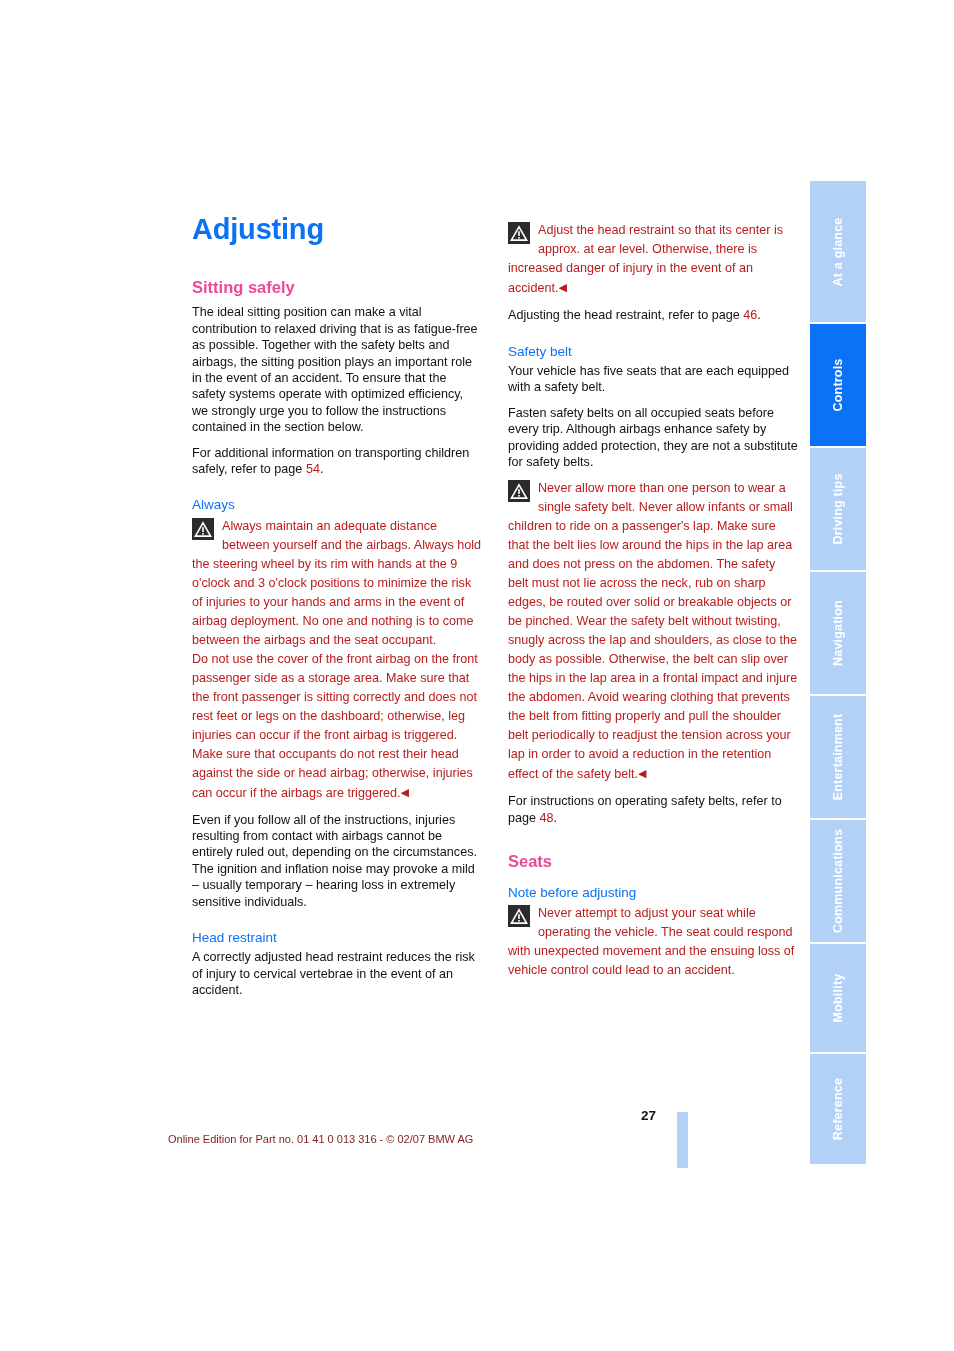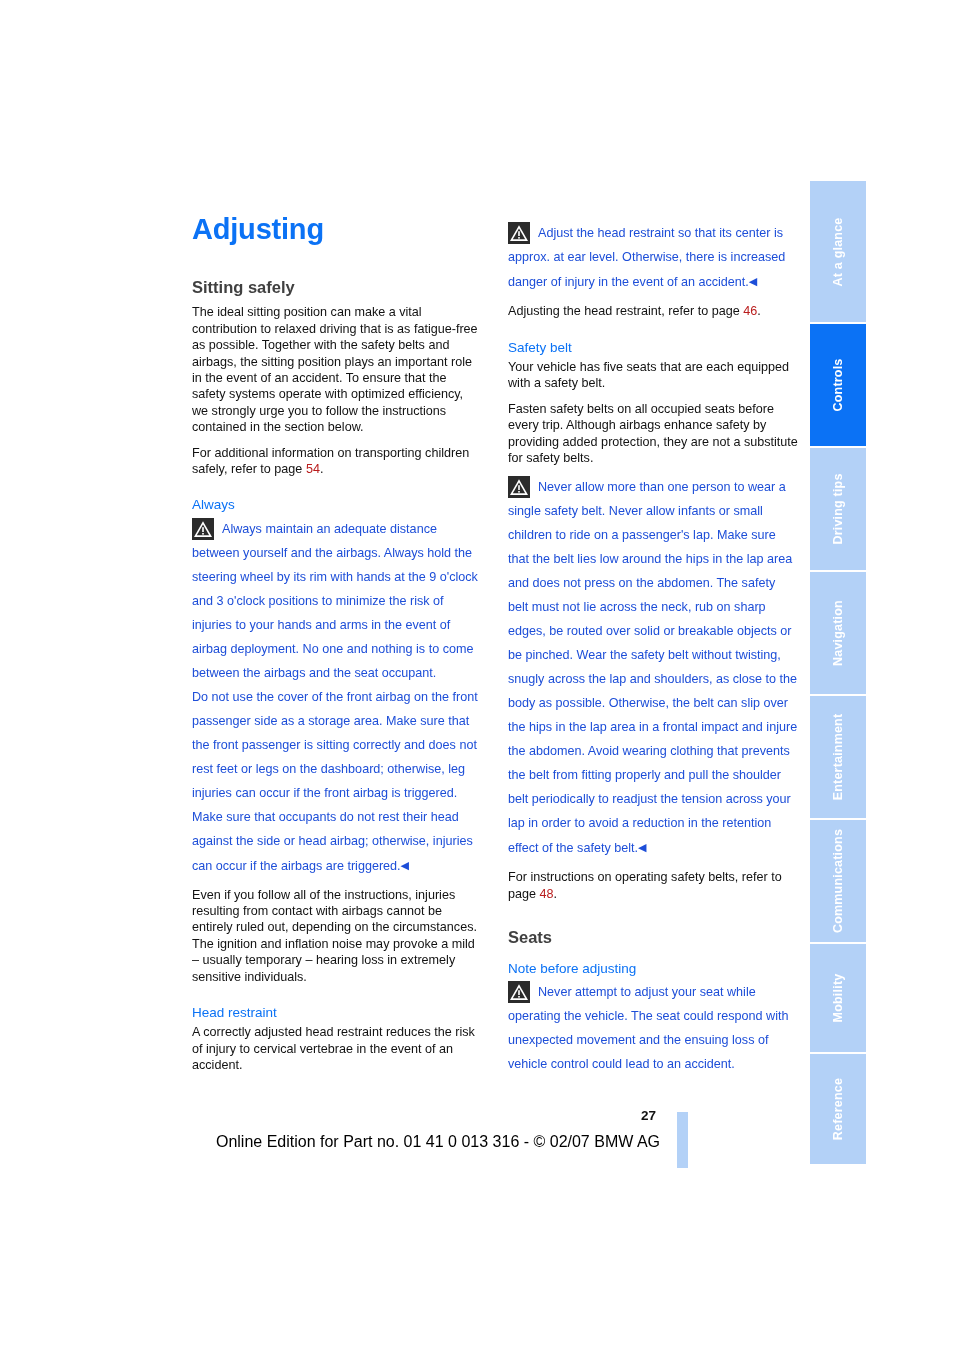--- a/index.html
+++ b/index.html
@@ -81,21 +81,21 @@
     align-items: flex-start;
   }
   .col {
     width: 290px;
   }
   .col.right { position: relative; top: -57px; }
 
   h2.sec {
     font-size: 16.5px;
     font-weight: bold;
-    color: #404040;
+    color: #ec4899;
     margin: 0 0 7px 0;
     line-height: 1.15;
   }
   h2.sec.spaced { margin-top: 26px; }
 
   h3.sub {
     font-size: 13.5px;
     font-weight: normal;
     color: #0b72f5;
     margin: 20px 0 3px 0;
@@ -111,23 +111,23 @@
     color: #121212;
   }
 
   .lnk {
     color: #b91c1c;
   }
 
   
   .warn {
     font-size: 12.6px;
-    line-height: 24px;
+    line-height: 19px;
     margin: 0 0 9px 0;
-    color: #1d4ed8;
+    color: #b91c1c;
   }
   .warn-icon {
     float: left;
     width: 22px;
     height: 22px;
     margin: 1px 8px 0 0;
     background: #2b2b2b;
   }
   .warn-icon svg { display: block; }
   .end-mark {
@@ -153,23 +153,23 @@
     top: 1112px;
     width: 11px;
     height: 56px;
     background: #b3d1f7;
   }
   #footer-note {
     position: absolute;
     left: 168px;
     top: 1133px;
     width: 492px;
-    text-align: right;
-    font-size: 16px;
-    color: #000000;
+    text-align: left;
+    font-size: 11px;
+    color: #7f1d1d;
   }
 </style>
 </head>
 <body>
 
 <div id="page">
 
   <div id="tab-strip">
     <div class="tab" style="flex:0 0 143px;">
       <span class="tab-label">At a glance</span>

